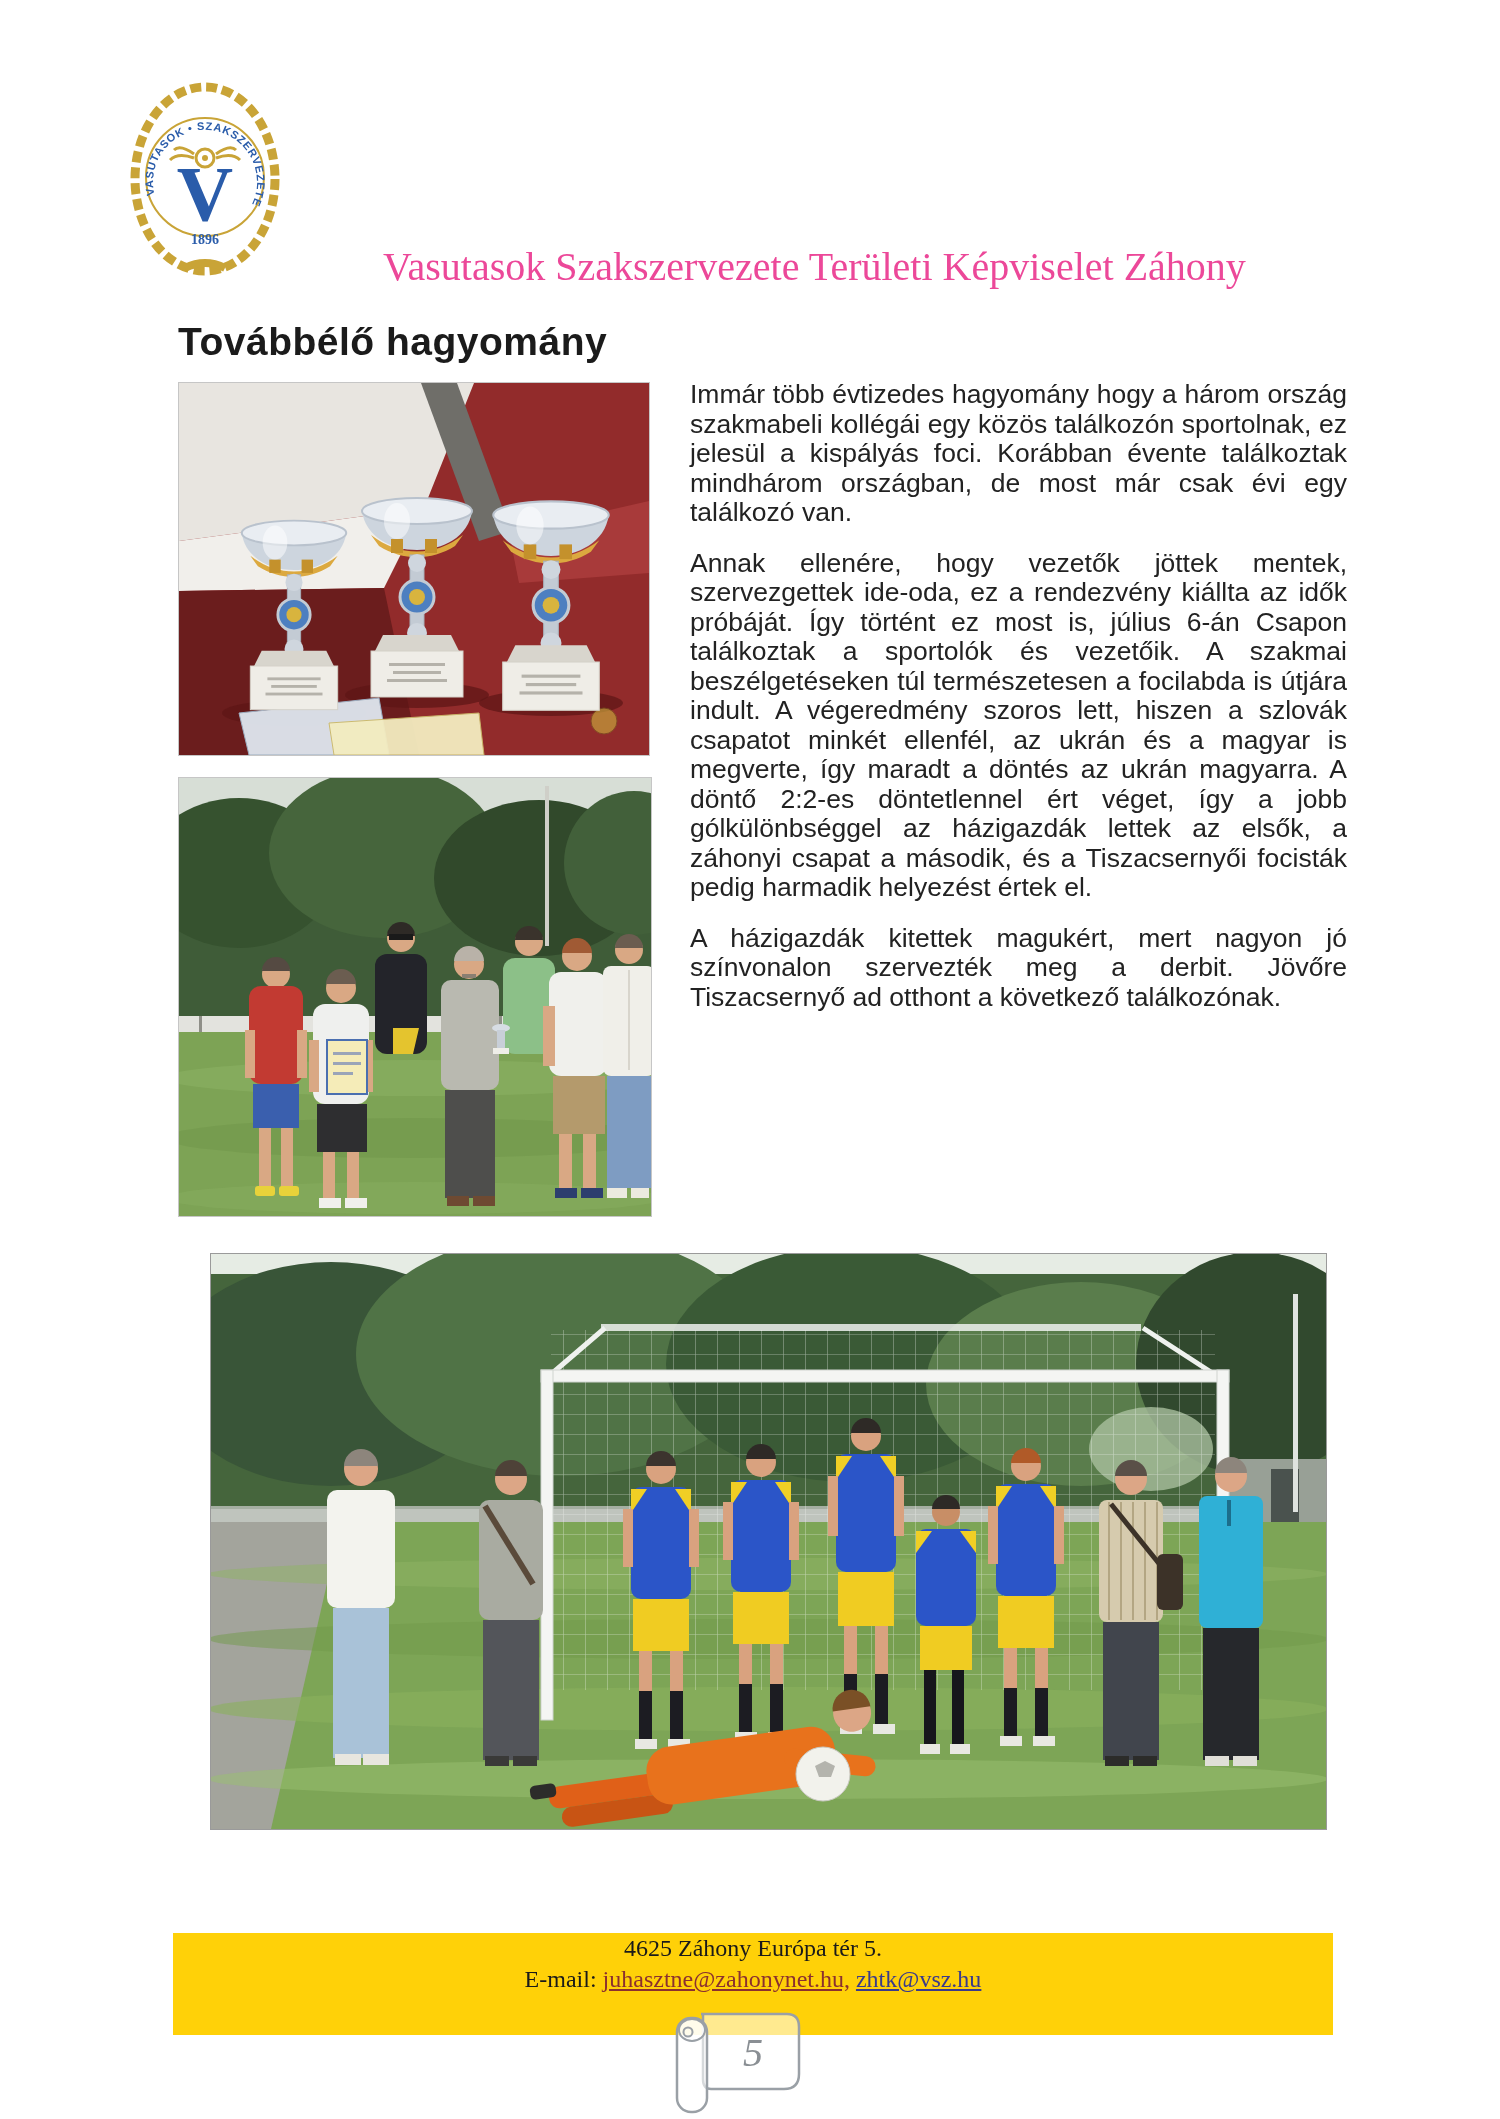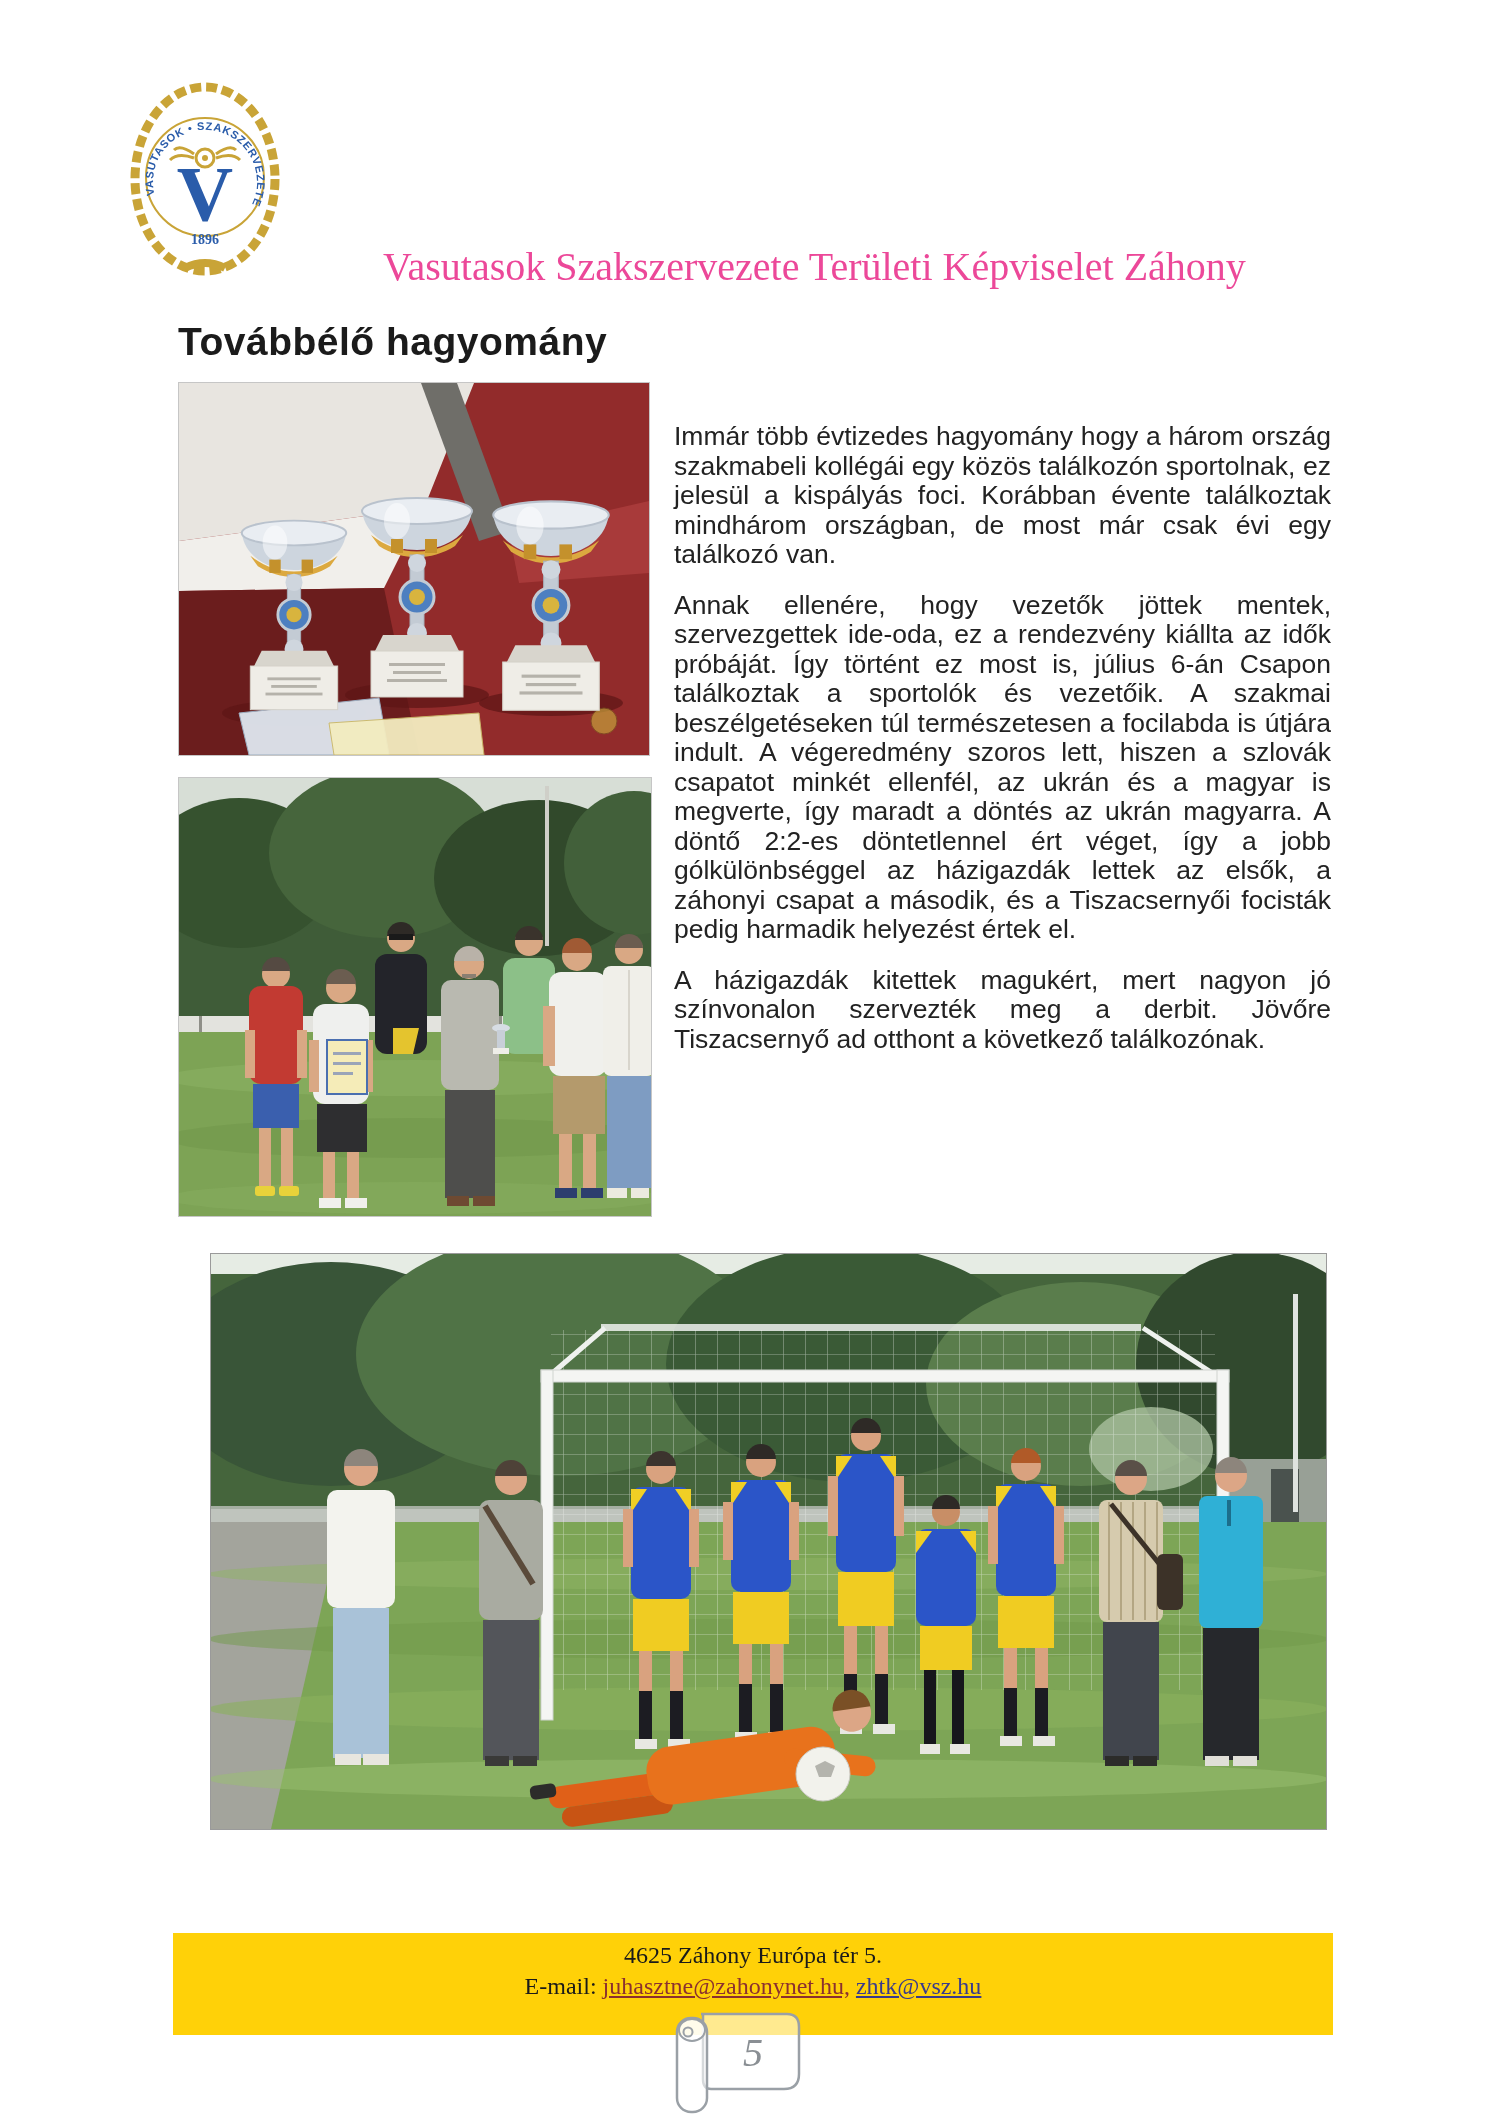--- a/index.html
+++ b/index.html
@@ -15,30 +15,30 @@
   .article-heading{
     position:absolute;left:178px;top:320px;width:600px;
     font-weight:bold;font-size:39px;color:#1b1b1b;letter-spacing:0.5px;
   }
   .photo{position:absolute;border:1px solid #c6c6c6;background:#eee;}
   .photo-trophies{left:178px;top:382px;width:470px;height:372px;}
   .photo-group{left:178px;top:777px;width:472px;height:438px;}
   .photo-team{left:210px;top:1253px;width:1115px;height:575px;border-color:#9a9a9a;}
   .photo svg{display:block;}
   .text-col{
-    position:absolute;left:674px;top:380px;width:657px;
-    font-size:26.5px;line-height:29.5px;color:#222;text-align:justify;margin-top:42px;
+    position:absolute;left:690px;top:380px;width:657px;
+    font-size:26.5px;line-height:29.5px;color:#222;text-align:justify;
   }
   .text-col p{margin:0 0 21px 0;}
   .signature{text-align:right;margin-top:6px;font-size:26.5px;color:#222;}
   .footer-bar{
     position:absolute;left:173px;top:1933px;width:1160px;height:102px;
     background:#FFD108;text-align:center;color:#1a1a1a;
     font-family:"Liberation Serif",serif;font-size:24px;line-height:31px;
-    padding-top:7px;box-sizing:border-box;
+    box-sizing:border-box;
   }
   .footer-bar a{text-decoration:underline;margin-top:32px;}
   a.email-1{color:#8B3030;}
   a.email-2{color:#3A3A8C;}
   .scroll{position:absolute;left:665px;top:2000px;width:140px;height:115px;}
 </style>
 </head>
 <body>
 
 <div class="page">

